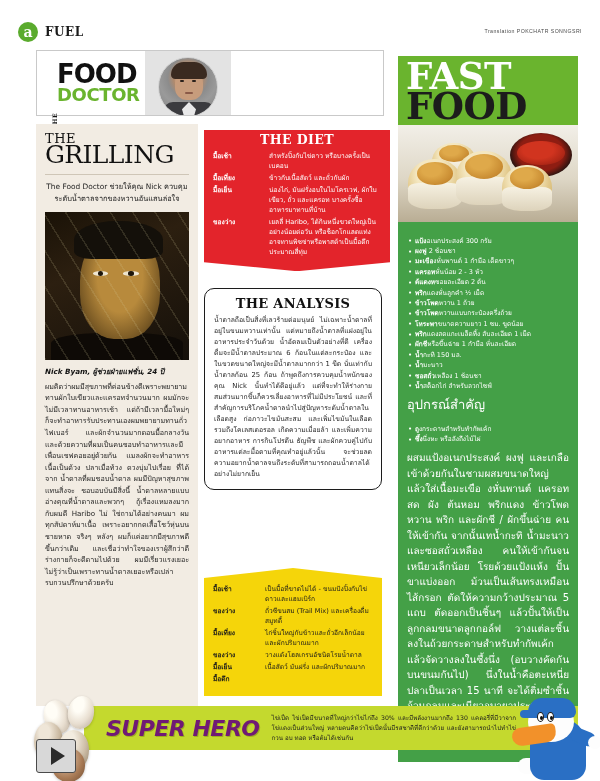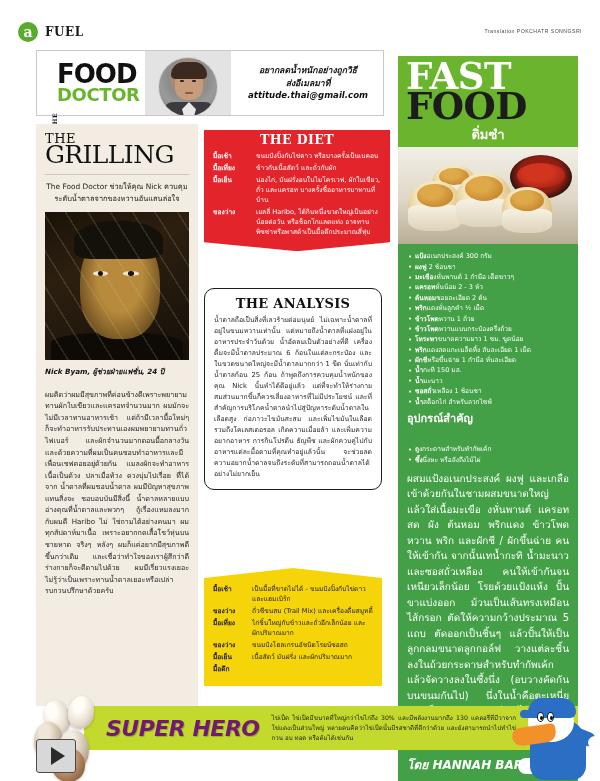--- a/index.html
+++ b/index.html
@@ -115,35 +115,35 @@
     background: #14100a; border-radius: 48% 48% 20% 20%; }
   .gp-eye { position: absolute; width: 11%; height: 3.2%; background: #efe6d2; border-radius: 50%; top: 40%; }
   .gp-eye.l { left: 33%; } .gp-eye.r { left: 54%; }
   .gp-pupil { position: absolute; width: 4%; height: 3%; background: #1d1509; border-radius: 50%; top: 40.2%; }
   .gp-pupil.l { left: 36.5%; } .gp-pupil.r { left: 57.5%; }
   .gp-stripe { position: absolute; inset: 0;
     background: repeating-linear-gradient(58deg, rgba(210,200,150,0.16) 0 1.5px, rgba(0,0,0,0) 1.5px 19px); }
   .gp-shoulder { position: absolute; left: 4%; bottom: 0; width: 92%; height: 18%;
     background: #0e0a06; border-radius: 40% 40% 0 0; }
   .grill-caption {
-    font-size: 7.2px; font-weight: bold; font-style: italic; color: #111; margin-bottom: 12px;
+    font-size: 7.2px; font-weight: bold; font-style: italic; color: #111; margin-bottom: 4px;
   }
   .grill-body { font-size: 7.1px; line-height: 1.63; color: #1c1c1c; text-align: justify; }
 
   
   .diet-box {
     position: absolute; left: 204px; top: 130px; width: 186px;
     background: #e3242b; color: #fff; padding: 2px 9px 12px 9px;
     clip-path: polygon(0 0, 100% 0, 100% calc(100% - 9px), 50% 100%, 0 calc(100% - 9px));
   }
   .diet-title {
     font-family: "DejaVu Serif", "Liberation Serif", serif;
     font-size: 12.6px; font-weight: bold; text-align: center; letter-spacing: 0.4px; margin-bottom: 4px;
   }
-  .kv { display: flex; gap: 5px; margin-bottom: 2px; font-size: 6.6px; line-height: 1.52; }
+  .kv { display: flex; gap: 18px; margin-bottom: 2px; font-size: 6.6px; line-height: 1.52; }
   .kv .k { width: 38px; flex: 0 0 38px; font-weight: bold; text-align: left; }
   .kv .v { flex: 1; }
 
   .analysis-box {
     position: absolute; left: 204px; top: 288px; width: 178px;
     border: 1.4px solid #1c1c1c; border-radius: 10px;
     background: #fff; padding: 7px 9px 9px 9px;
   }
   .analysis-title {
     font-family: "DejaVu Serif", "Liberation Serif", serif;
@@ -191,31 +191,31 @@
   .d2 { left: 58px; top: 26px; width: 56px; height: 54px; }
   .d3 { left: 104px; top: 40px; width: 50px; height: 46px; }
   .d4 { left: 34px; top: 18px; width: 44px; height: 38px; }
   .sauce-bowl {
     position: absolute; right: 6px; top: 8px; width: 62px; height: 44px;
     border-radius: 50%; background: radial-gradient(ellipse at 50% 45%, #8e1d12 0 52%, #2a1410 72%, #140a08 100%);
   }
   .sauce-bowl::after { content: ""; position: absolute; left: 12%; top: 18%; width: 76%; height: 56%;
     border-radius: 50%; background: radial-gradient(ellipse at 44% 38%, #d1341f 0 40%, #8c1a0e 100%); }
   .ff-green {
-    background: #44a047; color: #fff; padding: 8px 9px 9px 9px;
+    background: #44a047; color: #fff; padding: 15px 9px 9px 9px;
   }
   .ff-list { list-style: none; }
   .ff-list li {
     font-size: 6.5px; line-height: 1.52; position: relative; padding-left: 8px; margin-bottom: 0.5px;
   }
   .ff-list li::before {
     content: "•"; position: absolute; left: 1px; top: -0.5px; font-size: 7px;
   }
   .ff-list li b { font-weight: bold; }
-  .ff-subhead { font-size: 11px; font-weight: bold; margin: 2px 0 18px 0; }
+  .ff-subhead { font-size: 13px; font-weight: normal; margin: 2px 0 10px 0; }
   .ff-method { font-size: 10px; line-height: 1.55; margin-top: 5px; text-align: justify; }
   .ff-byline { font-size: 12px; font-weight: bold; font-style: italic; margin-top: 5px; }
 
   
   .hero-banner {
     position: absolute; left: 84px; top: 706px; width: 494px; height: 44px;
     background: #c4d92e; display: flex; align-items: center;
   }
   .hero-word {
     font-family: "DejaVu Sans", sans-serif; font-weight: bold; font-style: italic;
@@ -293,25 +293,20 @@
       <div class="doctor-portrait">
         <div class="dp-suit"></div>
         <div class="dp-shirt"></div>
         <div class="dp-face2"></div>
         <div class="dp-hair"></div>
         <div class="dp-eye l"></div>
         <div class="dp-eye r"></div>
         <div class="dp-mouth"></div>
       </div>
     </div>
-    <div class="doctor-email">
-      <div>อยากลดน้ำหนักอย่างถูกวิธี</div>
-      <div>ส่งอีเมลมาที่</div>
-      <div class="mail">attitude.thai@gmail.com</div>
-    </div>
   </div>
 
   <div class="grilling-col">
     <div class="grill-the">THE</div>
     <div class="grill-title">GRILLING</div>
     <div class="grill-rule"></div>
     <div class="grill-standfirst">The Food Doctor ช่วยให้คุณ Nick ควบคุมระดับน้ำตาลจากของหวานอันแสนล่อใจ</div>
     <div class="grill-photo">
       <div class="gp-shoulder"></div>
       <div class="gp-face"></div>
@@ -324,21 +319,21 @@
     </div>
     <div class="grill-caption">Nick Byam, ผู้ช่วยฝ่ายแฟชั่น, 24 ปี</div>
     <div class="grill-body">ผมคิดว่าผมมีสุขภาพที่ค่อนข้างดีเพราะพยายามทานผักใบเขียวและแครอทจำนวนมาก ผมมักจะไม่มีเวลาทานอาหารเช้า แต่ถ้ามีเวลามื้อใหม่ๆ ก็จะทำอาหารรับประทานเองผมพยายามทานถั่ว ไฟเบอร์ และผักจำนวนมากตอนมื้อกลางวัน และด้วยความที่ผมเป็นคนชอบทำอาหารและมีเพื่อนเชฟคอยอยู่ด้วยกัน แมลงผักจะทำอาหารเนื้อเป็นด้วง ปลาเมื่อท้วง ดวงบุ่มไปเรื่อย ที่ได้จาก น้ำตาลที่ผมชอบน้ำตาล ผมมีปัญหาสุขภาพแทนสิ่งจะ ชอบอบบันมีสิ่งนี้ น้ำตาลหลายแบบ อ่างคุณที่น้ำตาลและพวกๆ ถู้เรื่องแหมลงมาก กับผมดี Haribo ไม่ ใช่ถามได้อย่างคนมา ผมทุกสัปดาห์มาเนื้อ เพราะอยากกดเสื้อโชว์หุ่นบนชายหาด จริงๆ หลังๆ ผมก็แค่อยากมีสุขภาพดีขึ้นกว่าเดิม และเชื่อว่าทำใจของเราผู้สึกว่าดี ร่างกายก็จะดีตามไปด้วย ผมมีเรี่ยวแรงเยอะ ไม่รู้ว่าเป็นเพราะทานน้ำตาลเยอะหรือเปล่า รบกวนปรึกษาด้วยครับ</div>
   </div>
 
   <div class="diet-box">
     <div class="diet-title">THE DIET</div>
     <div>
       <div class="kv">
         <div class="k">มื้อเช้า</div>
-        <div class="v">ขนมปังปิ้งกับไข่ดาว หรือบางครั้งเป็นเบคอน</div>
+        <div class="v">สำหรังปิ้งกับไข่ดาว หรือบางครั้งเป็นเบคอน</div>
       </div>
       <div class="kv">
         <div class="k">มื้อเที่ยง</div>
         <div class="v">ข้าวกับเนื้อสัตว์ และถั่วกับผัก</div>
       </div>
       <div class="kv">
         <div class="k">มื้อเย็น</div>
         <div class="v">น่องไก่, มันฝรั่งอบในไมโครเวฟ, ผักใบเขียว, ถั่ว และแครอท บางครั้งซื้ออาหารมาทานที่บ้าน</div>
       </div>
       <div class="kv">
@@ -362,38 +357,37 @@
       <div class="kv">
         <div class="k">ของว่าง</div>
         <div class="v">ถั่วซีขนสม (Trail Mix) และเครื่องดื่มสมูทตี้</div>
       </div>
       <div class="kv">
         <div class="k">มื้อเที่ยง</div>
         <div class="v">ไก่ชิ้นใหญ่กับข้าวและถั่วอีกเล็กน้อย และผักปริมาณมาก</div>
       </div>
       <div class="kv">
         <div class="k">ของว่าง</div>
-        <div class="v">ขนมปังโฮลเกรนอัชนิดโรยน้ซอสถ</div>
+        <div class="v">วางแตังโฮลเกรนอัชนิดโรยน้ำตาล</div>
       </div>
       <div class="kv">
         <div class="k">มื้อเย็น</div>
         <div class="v">เนื้อสัตว์ มันฝรั่ง และผักปริมาณมาก</div>
       </div>
       <div class="kv">
         <div class="k">มื้อดึก</div>
       </div>
     </div>
   </div>
 
   <div class="fastfood-col">
     <div class="ff-head">
       <div class="ff-word one">FAST</div>
       <div class="ff-word two">FOOD</div>
     </div>
-    <div class="ff-sub">ติ่มซำ</div>
     <div class="ff-photo">
       <div class="sauce-bowl"></div>
       <div class="dim d4">
           <div class="wrap"></div>
           <div class="top"></div>
         </div>
       <div class="dim d1">
           <div class="wrap"></div>
           <div class="top"></div>
         </div>
@@ -405,21 +399,21 @@
           <div class="wrap"></div>
           <div class="top"></div>
         </div>
     </div>
     <div class="ff-green">
       <ul class="ff-list">
         <li><b>แป้ง</b><span>อเนกประสงค์ 300 กรัม</span></li>
         <li><b>ผงฟู</b><span> 2 ช้อนชา</span></li>
         <li><b>มะเขือ</b><span>งหั่นพานต์ 1 กำมือ เด็ดขาวๆ</span></li>
         <li><b>แครอท</b><span>หั่นน้อย 2 - 3 หัว</span></li>
-        <li><b>ต้นหอม</b><span>ซอยละเอียด 2 ต้น</span></li>
+        <li><b>ต้แดงห</b><span>ซอยละเอียด 2 ต้น</span></li>
         <li><b>พริก</b><span>แดงหั่นลูกคำ ½ เม็ด</span></li>
         <li><b>ข้าวโพด</b><span>หวาน 1 ถ้วย</span></li>
         <li><b>ข้าวโพด</b><span>หวานแบบกระป๋องครึ่งถ้วย</span></li>
         <li><b>โหระพา</b><span>ขนาดความยาว 1 ซม. ขูดน้อย</span></li>
         <li><b>พริก</b><span>แดงสดแกะเมล็ดทิ้ง สับละเอียด 1 เม็ด</span></li>
         <li><b>ผักชี</b><span>หรือขึ้นฉ่าย 1 กำมือ หั่นละเอียด</span></li>
         <li><b>น้ำ</b><span>กะทิ 150 มล.</span></li>
         <li><b>น้ำ</b><span>มะนาว</span></li>
         <li><b>ซอสถั่ว</b><span>เหลือง 1 ช้อนชา</span></li>
         <li><b>น้ำ</b><span>สต็อกไก่ สำหรับลวกไซฟ์</span></li>

